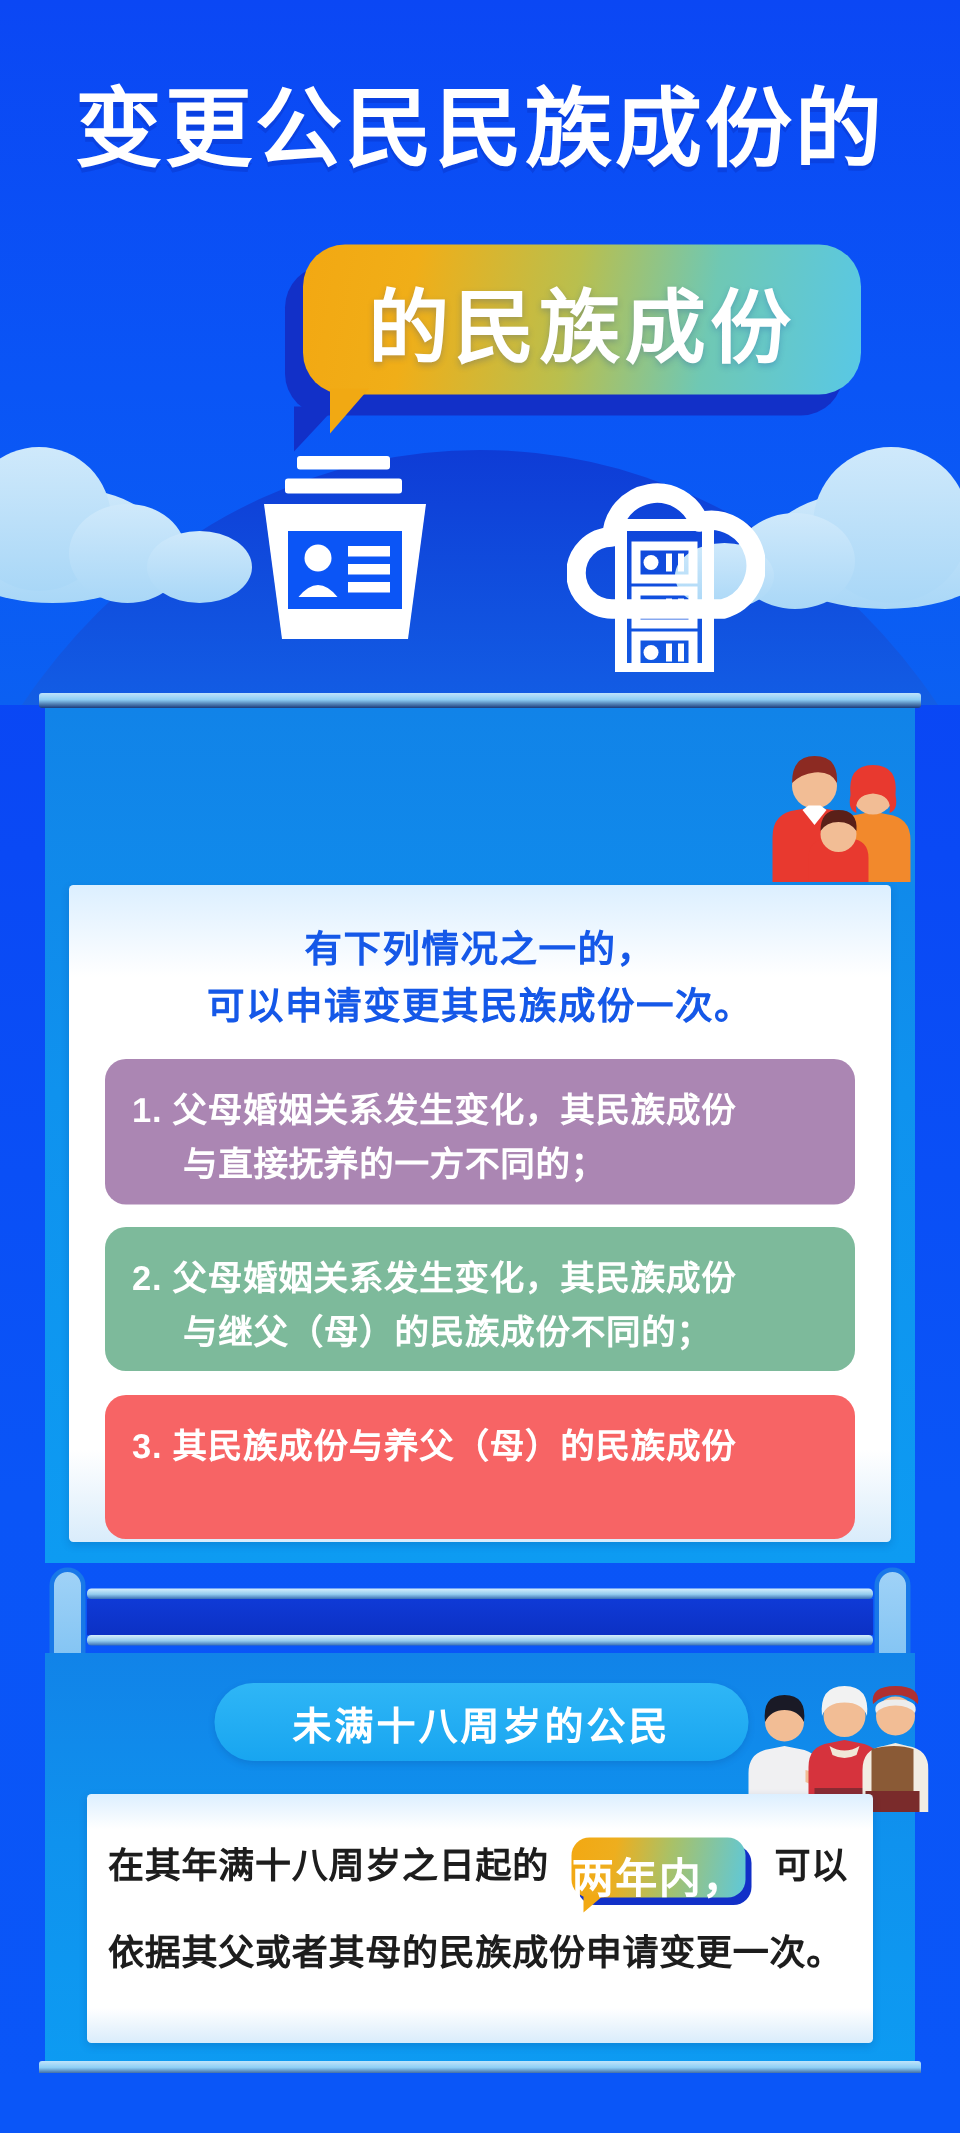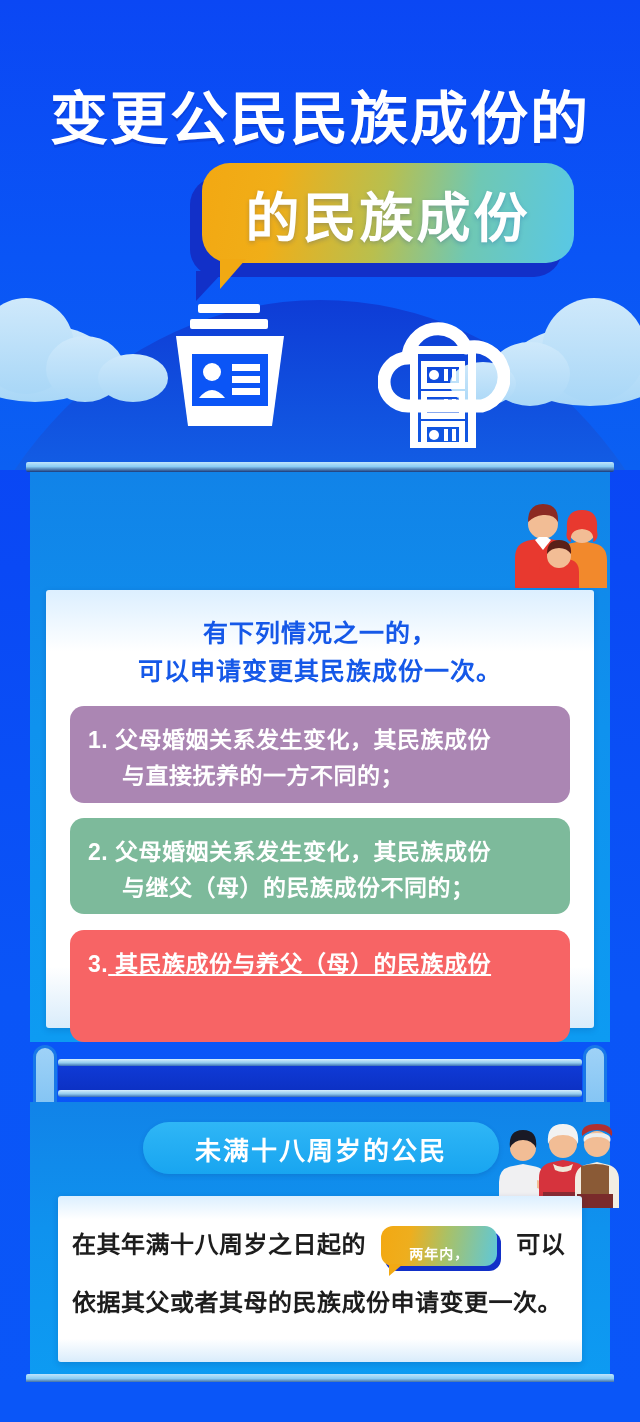--- a/index.html
+++ b/index.html
@@ -18,21 +18,21 @@
         border-radius:50% 50% 0 0 / 100% 100% 0 0;
         background:linear-gradient(180deg,#0e3cd6 0%,#1361e6 45%,#1a8cf0 100%);}
   .cloudL{position:absolute;left:-40px;top:292px;width:230px;height:110px;}
   .cloudR{position:absolute;right:-30px;top:296px;width:230px;height:110px;}
   .cloud-sh{position:absolute;border-radius:50%;
         background:linear-gradient(180deg,#cfe9fb 0%,#a9d7f7 100%);}
 
   
   .title-main{position:absolute;left:0;top:58px;width:640px;text-align:center;
      color:#ffffff;font-size:58px;font-weight:bold;letter-spacing:2px;line-height:1;
-     text-shadow:0 3px 0 rgba(9,45,190,.35);white-space:nowrap;margin-top:32px;}
+     text-shadow:0 3px 0 rgba(9,45,190,.35);white-space:nowrap;}
   .bubble-wrap{position:absolute;left:202px;top:163px;width:372px;height:108px;}
   .bubble-shadow{position:absolute;left:-12px;top:14px;width:372px;height:100px;
      border-radius:28px;background:#1230c8;}
   .bubble-shadow:after{content:"";position:absolute;left:6px;bottom:-24px;
      width:0;height:0;border-left:28px solid #1230c8;border-bottom:30px solid transparent;}
   .bubble{position:absolute;left:0;top:0;width:372px;height:100px;border-radius:28px;
      background:linear-gradient(100deg,#f3a812 0%,#f0ae18 20%,#b9bf4e 48%,#6fc8b4 72%,#58c8e6 100%);}
   .bubble:after{content:"";position:absolute;left:18px;bottom:-26px;width:0;height:0;
      border-left:26px solid #f1a913;border-bottom:30px solid transparent;}
   .bubble-text{position:absolute;left:0;top:0;width:372px;height:100px;
@@ -73,21 +73,21 @@
 
   .lead{position:absolute;left:46px;top:614px;width:548px;text-align:center;
      color:#1558e8;font-size:25px;font-weight:bold;line-height:38px;letter-spacing:1px;}
 
   .item{position:absolute;left:70px;width:500px;border-radius:14px;
      color:#ffffff;font-size:23px;font-weight:bold;line-height:36px;letter-spacing:.5px;
      padding:16px 18px 16px 18px;box-sizing:border-box;}
   .item .num{display:inline-block;}
   #item1{top:706px;height:97px;background:#ab86b3;}
   #item2{top:818px;height:96px;background:#7dba9b;}
-  #item3{top:930px;height:112px;background:#f76465;text-decoration:underline;}
+  #item3{top:930px;height:96px;background:#f76465;}
   .item .l2{display:block;margin-left:34px;}
 
   
   .conn-rail{position:absolute;left:58px;width:524px;height:7px;
      background:linear-gradient(180deg,#d5eefc 0%,#93cbee 55%,#3a6fb5 100%);border-radius:3px;}
   #rail1{top:1059px;}
   #rail2{top:1090px;}
   .conn-band{position:absolute;left:58px;top:1066px;width:524px;height:24px;
      background:linear-gradient(180deg,#0f3ad6 0%,#0c31c4 100%);}
   .hanger{position:absolute;width:24px;height:84px;border-radius:12px;
@@ -107,21 +107,21 @@
 
   .minitag{position:relative;display:inline-block;vertical-align:middle;
      width:120px;height:42px;margin:0 8px;}
   .minitag .msh{position:absolute;left:4px;top:5px;width:116px;height:40px;border-radius:12px;background:#1230c8;}
   .minitag .mbg{position:absolute;left:0;top:0;width:116px;height:40px;border-radius:12px;
      background:linear-gradient(100deg,#f3a812 0%,#eeae1e 25%,#a9c167 55%,#5ec8da 100%);}
   .minitag .mbg:after{content:"";position:absolute;left:8px;bottom:-10px;width:0;height:0;
      border-left:14px solid #f2a913;border-bottom:12px solid transparent;}
   .minitag .mtx{position:absolute;left:0;top:0;width:116px;height:56px;
      display:flex;align-items:center;justify-content:center;
-     color:#fff;font-size:14px;font-weight:bold;letter-spacing:1px;white-space:nowrap;}
+     color:#fff;font-size:28px;font-weight:bold;letter-spacing:1px;white-space:nowrap;}
 
   .foot{position:absolute;left:0;top:1382px;width:640px;height:40px;
      background:#0a56f8;}
 </style>
 </head>
 <body>
 
 <div class="poster">
 
   <div class="hero">

